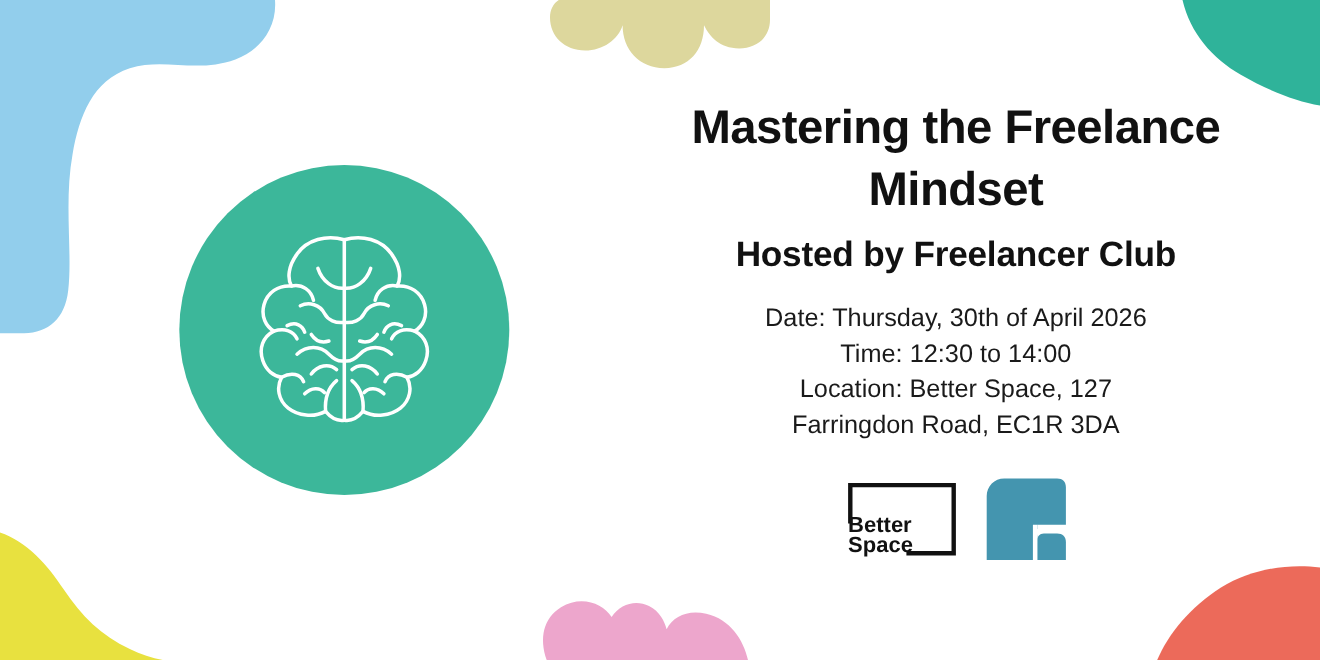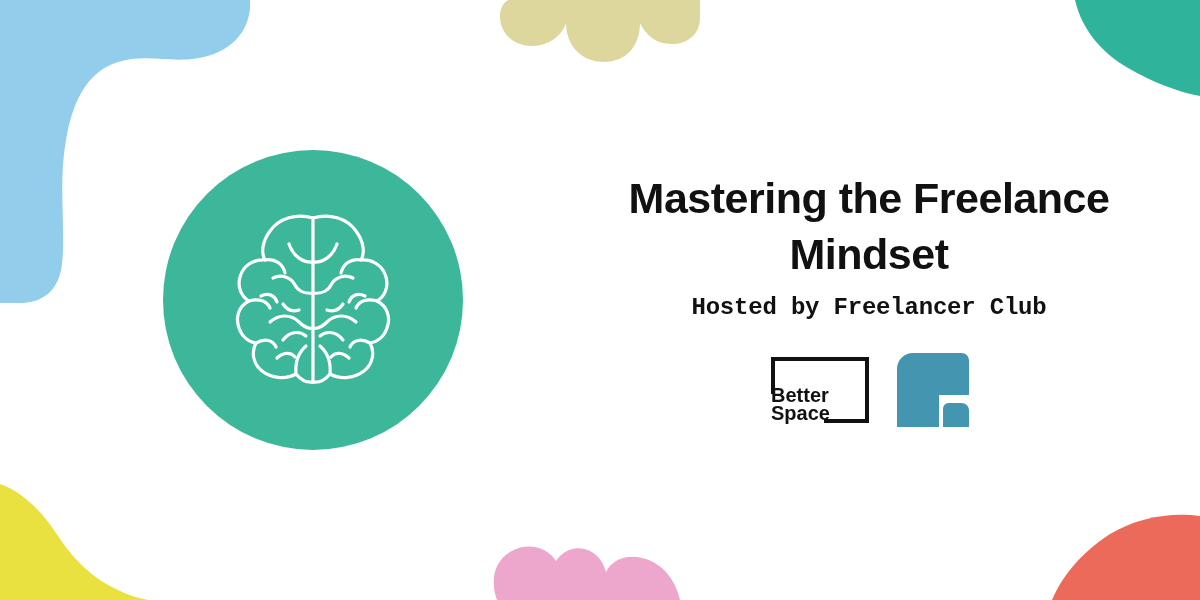--- a/index.html
+++ b/index.html
@@ -72,27 +72,26 @@
     font-weight: bold;
     line-height: 1.3;
     color: #111111;
     text-align: center;
     letter-spacing: -0.5px;
     margin: 0;
     max-width: 560px;
   }
 
   .event-host {
-    font-size: 24px;
+    font-size: 32px;
     font-weight: bold;
     color: #111111;
     text-align: center;
     margin: 12px 0 0 0;
     letter-spacing: -0.2px;
-    font-family: Liberation Mono, monospace;
   }
 
   .details {
     margin-top: 22px;
     text-align: center;
   }
   .details-line {
     font-size: 23px;
     line-height: 1.42;
     color: #1a1a1a;
@@ -170,20 +169,26 @@
         </svg>
       </div>
     </div>
 
     <div class="text-col">
 
       <h1 class="event-title">Mastering the Freelance Mindset</h1>
 
       <div class="event-host">Hosted by Freelancer Club</div>
 
+      <div class="details">
+        <div class="details-line">Date: Thursday, 30th of April 2026</div>
+        <div class="details-line">Time: 12:30 to 14:00</div>
+        <div class="details-line">Location: Better Space, 127</div>
+        <div class="details-line">Farringdon Road, EC1R 3DA</div>
+      </div>
 
       <div class="logos">
 
         <svg class="logo-better-space" width="104" height="72" viewBox="0 0 104 72">
 
           <path d="M6,40 L6,5 L100,5 L100,67 L57,67" fill="none" stroke="#111111" stroke-width="4"></path>
           <text x="4" y="48" font-family="Liberation Sans, sans-serif" font-size="20" font-weight="bold" fill="#111111">Better</text>
           <text x="4" y="66" font-family="Liberation Sans, sans-serif" font-size="20" font-weight="bold" fill="#111111">Space</text>
         </svg>
 

